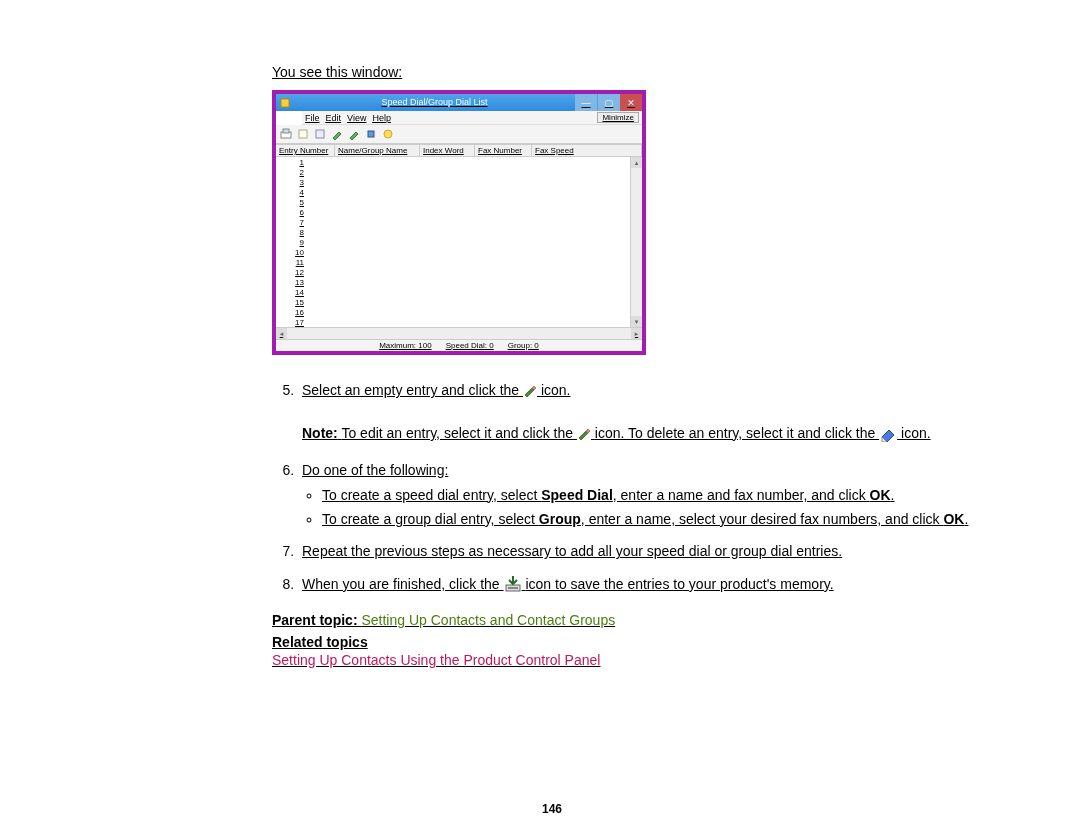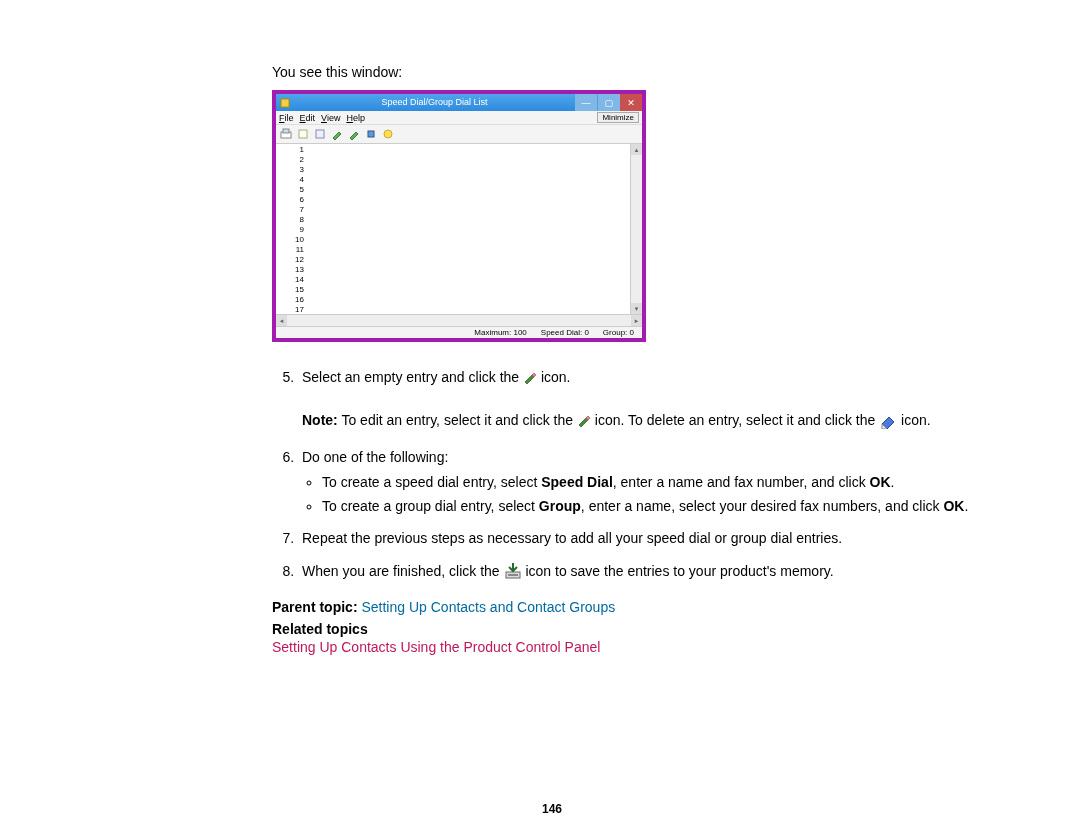--- a/index.html
+++ b/index.html
@@ -9,20 +9,21 @@
     font-family: Arial, Helvetica, sans-serif;
     font-size: 14px;
     color: #000;
   }
   .page {
     width: 1080px;
     height: 834px;
     position: relative;
     box-sizing: border-box;
     padding: 64px 66px 0 272px;
+    text-decoration: underline;
   }
   .intro {
     margin-bottom: 10px;
   }
   .screenshot-wrap {
     border: 4px solid #a21caf;
     width: 366px;
     margin-bottom: 26px;
     background: #fff;
   }
@@ -65,20 +66,21 @@
   .tb-btn.min { background: #7fb7e6; }
   .tb-btn.max { background: #7fb7e6; border-left:1px solid #5a9cd4; }
   .tb-btn.close { background: #c75050; }
   .menubar {
     display: flex;
     justify-content: space-between;
     align-items: center;
     padding: 1px 3px;
     background: #f4f4f4;
     border-bottom: 1px solid #ddd;
+    margin-left: 26px;
   }
   .menus { display: flex; gap: 6px; }
   .menus span { font-size: 9px; }
   .menus span u { text-decoration: underline; }
   .minimize-btn {
     border: 1px solid #aaa;
     background: #eee;
     font-size: 8px;
     padding: 0 4px;
   }
@@ -148,21 +150,21 @@
     height: 11px;
     background: #eee;
     border-top:1px solid #ccc;
     display:flex;
     justify-content:space-between;
     align-items:center;
   }
   .hscroll .hbtn { width:11px;height:11px;background:#ddd;display:flex;align-items:center;justify-content:center;font-size:7px;color:#666;}
   .statusbar {
     display: flex;
-    justify-content: flex-end;
+    justify-content: center;
     gap: 14px;
     padding: 1px 8px;
     background: #f4f4f4;
     font-size: 8px;
     border-top:1px solid #ccc;
   }
   
   ol.steps {
     list-style: decimal;
     padding-left: 26px;
@@ -194,21 +196,21 @@
     padding-left: 20px;
   }
   ul.bullets li {
     margin-bottom: 6px;
     line-height: 1.3;
   }
   .parent-topic {
     margin-top: 4px;
   }
   .parent-topic .label { font-weight: bold; }
-  .link { color: #0369a1; }
+  .link { color: #4d7c0f; }
   .related-h {
     font-weight: bold;
     margin-top: 6px;
   }
   .related-link {
     color: #be185d;
     margin-top: 2px;
   }
   .page-num {
     position: absolute;
@@ -283,20 +285,27 @@
               <rect x="3" y="3" width="6" height="6" fill="#5a9ae6" stroke="#357"></rect>
             </svg>
           </span>
         <span class="ticon">
             <svg width="12" height="12">
               <circle cx="6" cy="6" r="4" fill="#fd5" stroke="#ca3"></circle>
             </svg>
           </span>
       </div>
       <div class="table-area">
+        <div class="thead">
+          <div class="col" style="width:52px">Entry Number</div>
+          <div class="col" style="width:78px">Name/Group Name</div>
+          <div class="col" style="width:48px">Index Word</div>
+          <div class="col" style="width:50px">Fax Number</div>
+          <div class="col" style="flex:1">Fax Speed</div>
+        </div>
         <div class="rows">
           <div class="row">
               <div class="num">1</div>
             </div>
           <div class="row">
               <div class="num">2</div>
             </div>
           <div class="row">
               <div class="num">3</div>
             </div>

